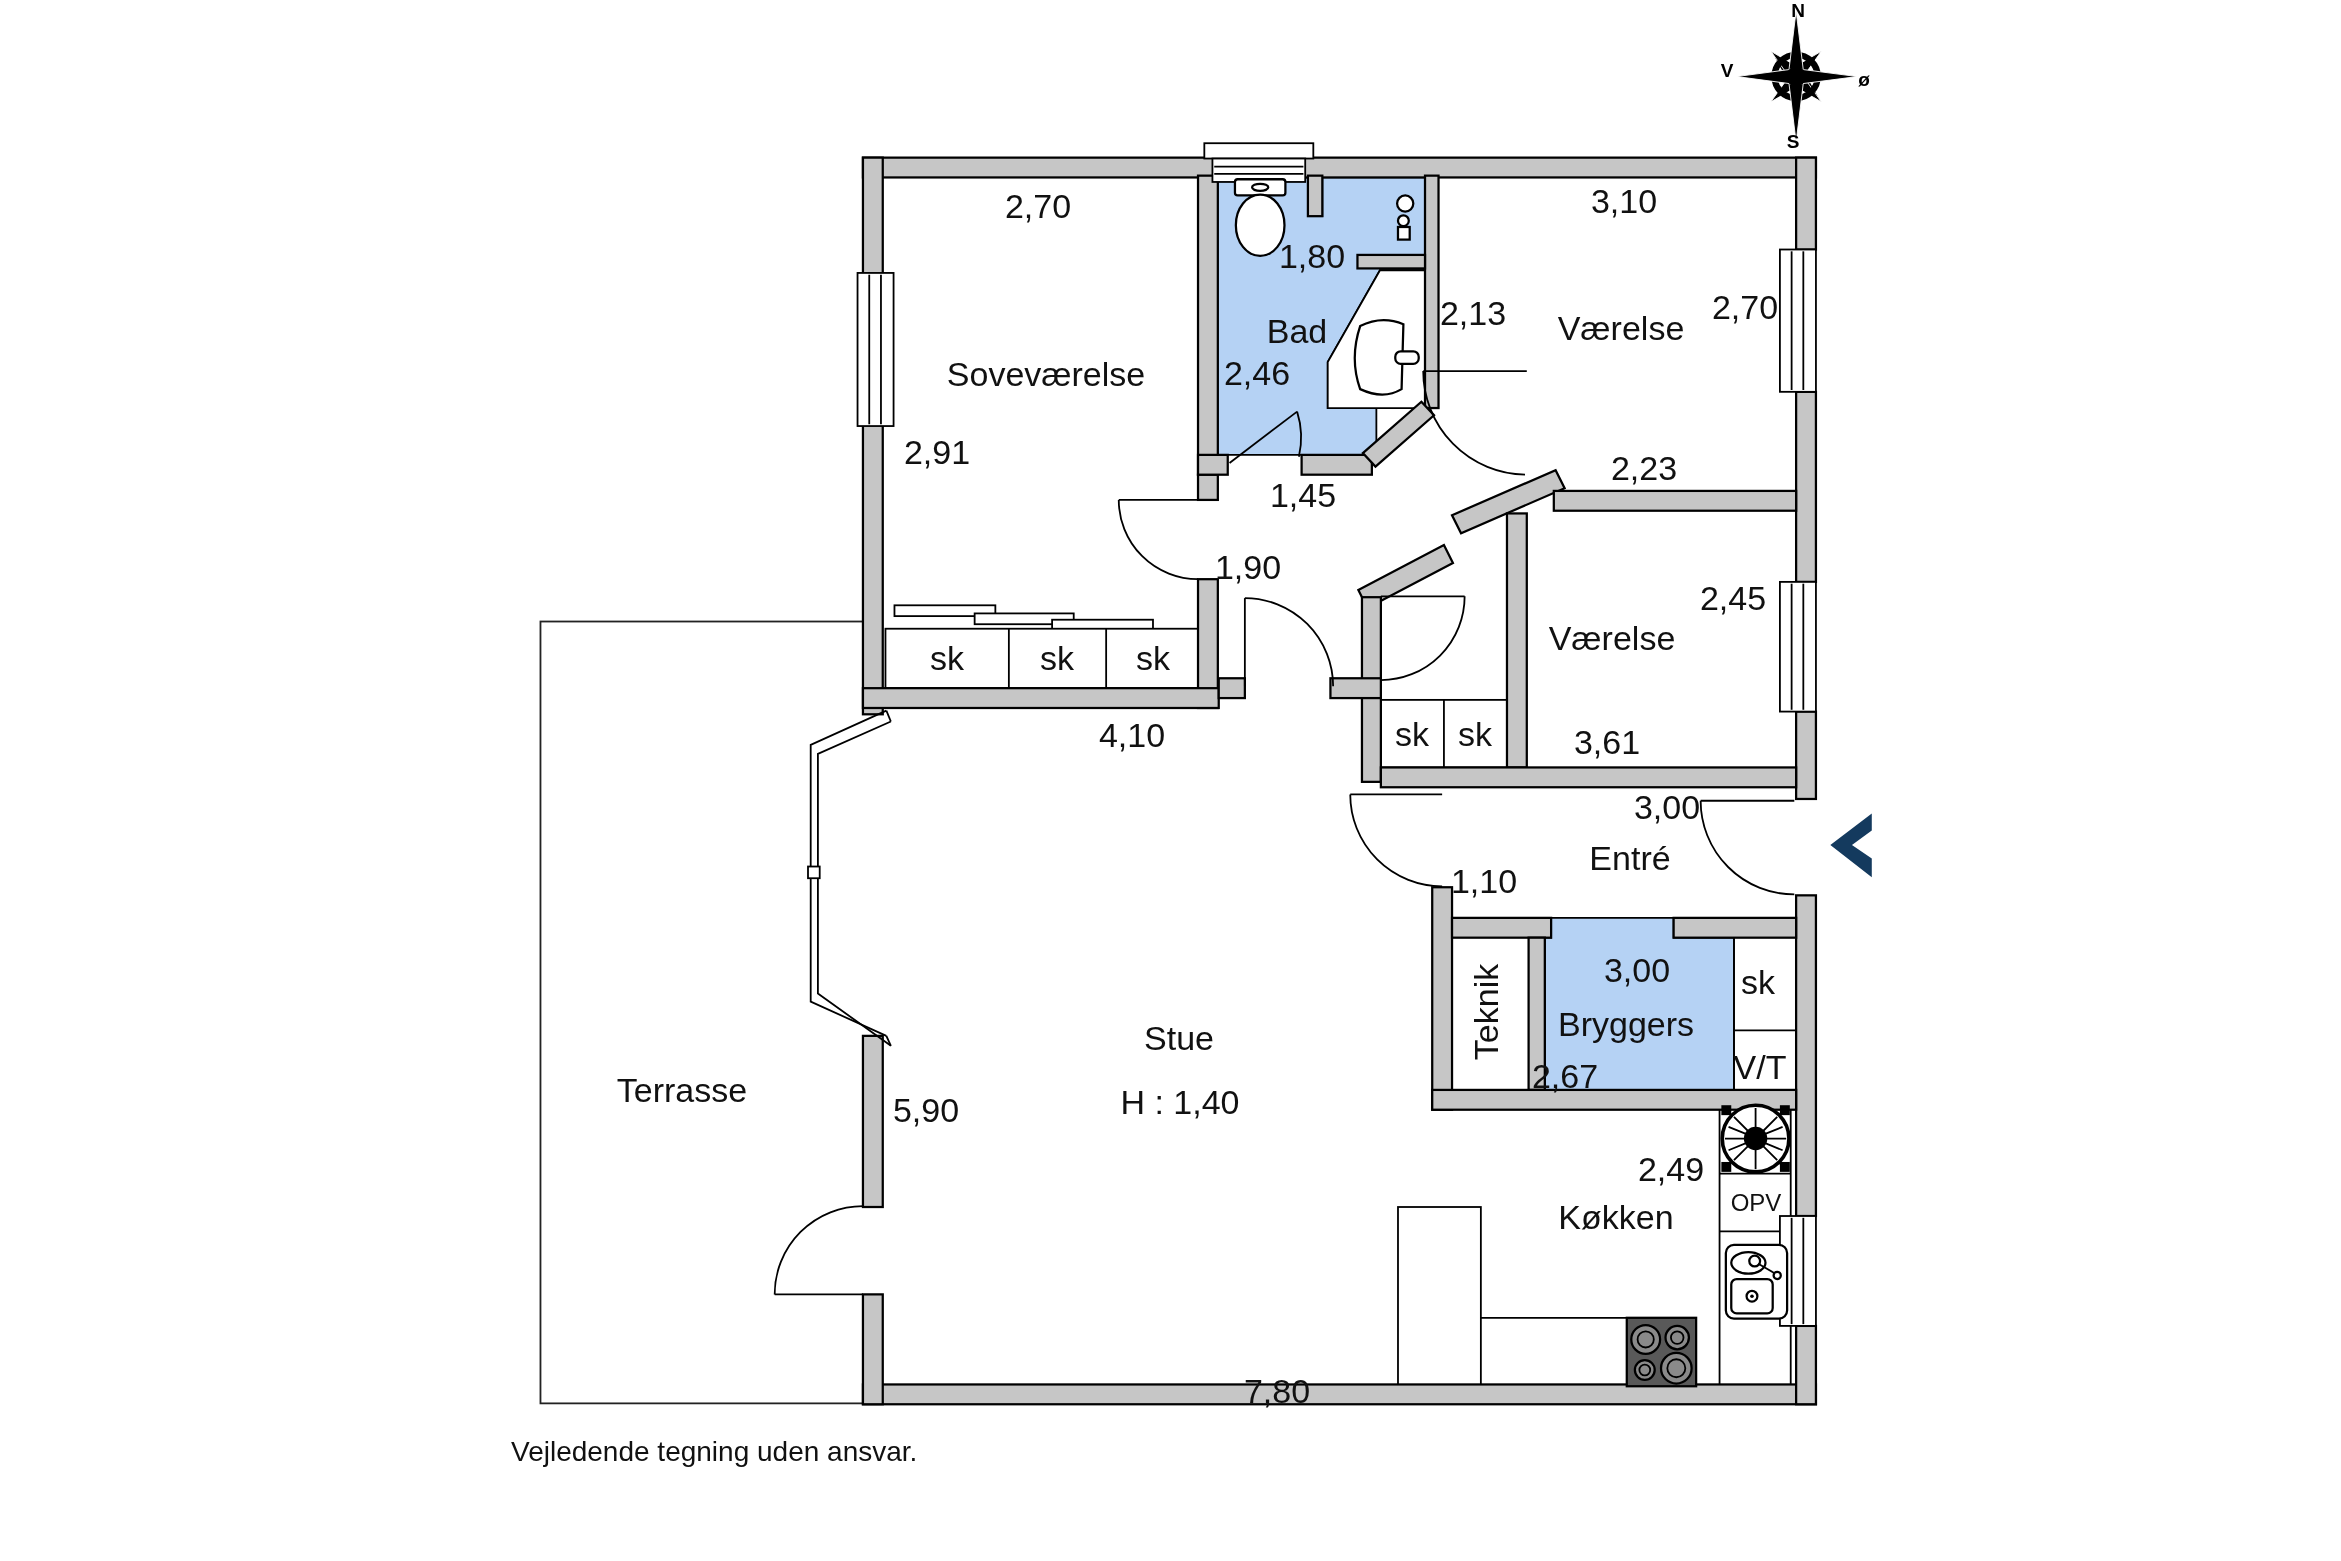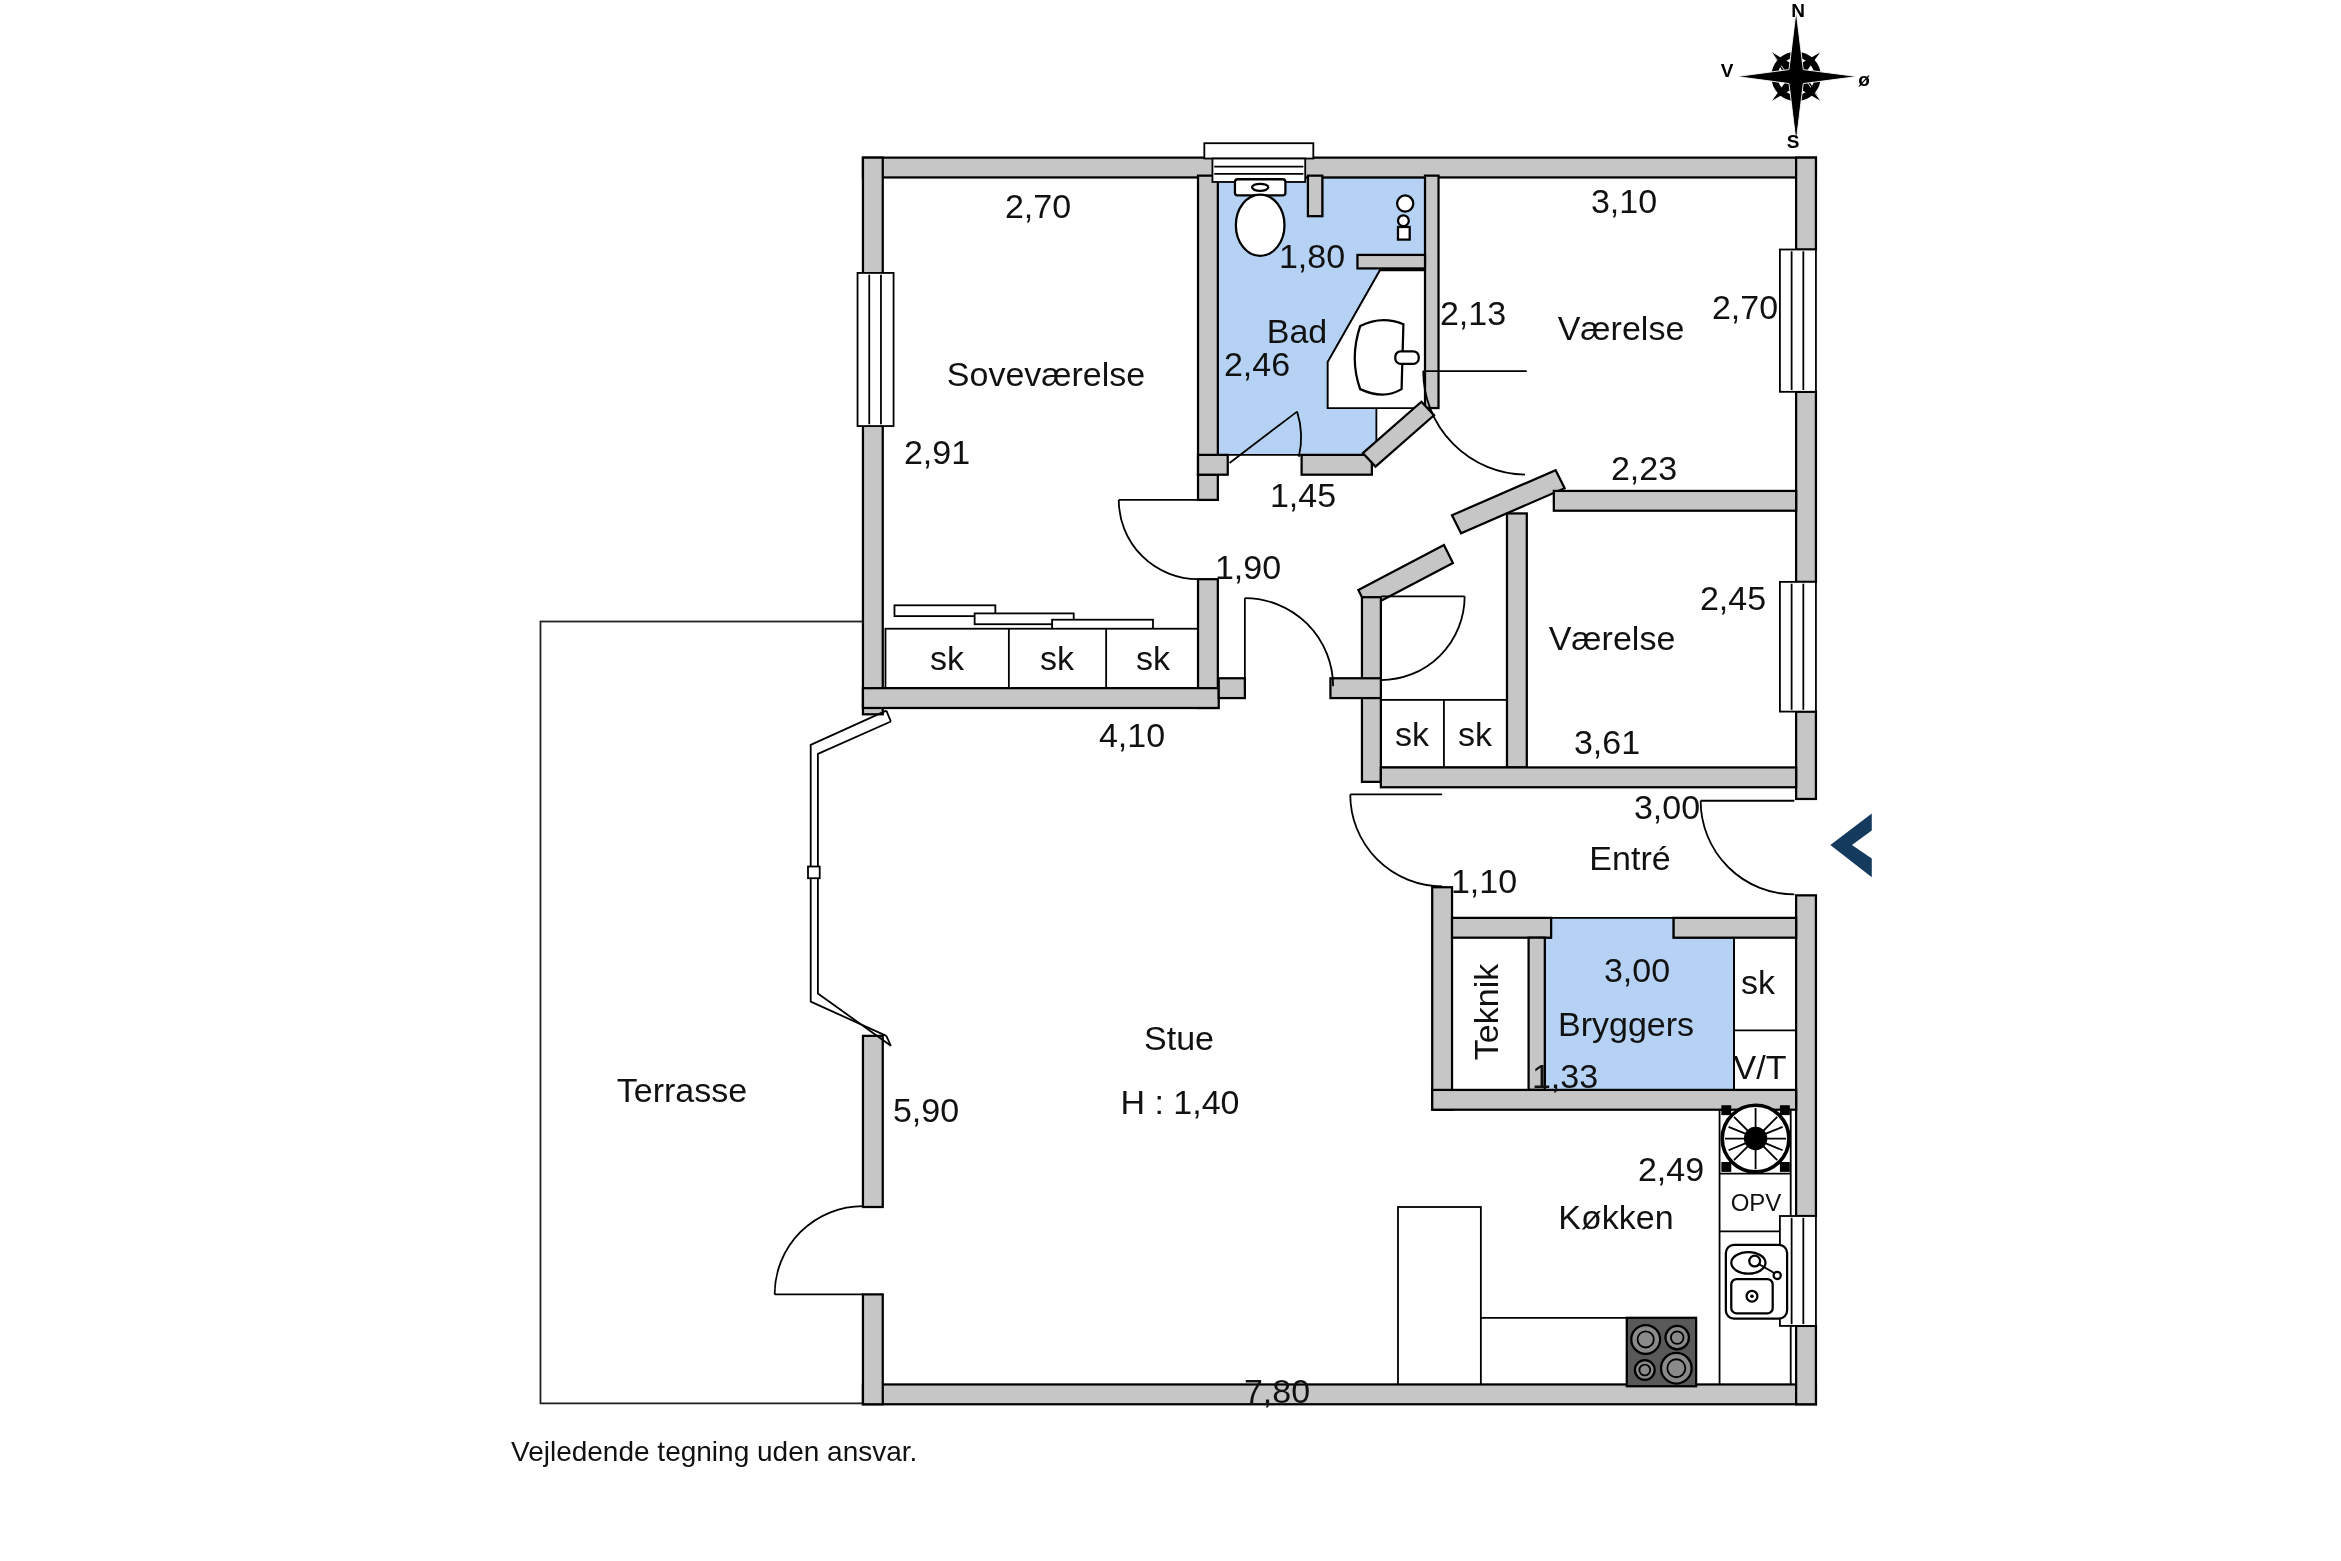--- a/index.html
+++ b/index.html
@@ -267,21 +267,21 @@
     <circle cx="1994" cy="85" r="11" fill="#000"></circle>
   </g>
 </svg>
 
   <span class="lbl" style="left:1038px;top:206px">2,70</span>
   <span class="lbl" style="left:1046px;top:374px">Soveværelse</span>
   <span class="lbl" style="left:937px;top:452px">2,91</span>
 
   <span class="lbl" style="left:1312px;top:256px">1,80</span>
   <span class="lbl" style="left:1297px;top:331px">Bad</span>
-  <span class="lbl" style="left:1257px;top:364px">2,46</span>
+  <span class="lbl" style="left:1257px;top:373px">2,46</span>
 
   <span class="lbl" style="left:1624px;top:201px">3,10</span>
   <span class="lbl" style="left:1473px;top:313px">2,13</span>
   <span class="lbl" style="left:1621px;top:328px">Værelse</span>
   <span class="lbl" style="left:1745px;top:307px">2,70</span>
   <span class="lbl" style="left:1644px;top:468px">2,23</span>
 
   <span class="lbl" style="left:1303px;top:495px">1,45</span>
   <span class="lbl" style="left:1248px;top:567px">1,90</span>
 
@@ -297,21 +297,21 @@
 
   <span class="lbl" style="left:1132px;top:735px">4,10</span>
 
   <span class="lbl" style="left:1667px;top:807px">3,00</span>
   <span class="lbl" style="left:1630px;top:858px">Entré</span>
   <span class="lbl" style="left:1484px;top:881px">1,10</span>
 
   <span class="lbl rot" style="left:1486px;top:1012px">Teknik</span>
   <span class="lbl" style="left:1637px;top:970px">3,00</span>
   <span class="lbl" style="left:1626px;top:1024px">Bryggers</span>
-  <span class="lbl" style="left:1565px;top:1076px">1,33</span>
+  <span class="lbl" style="left:1565px;top:1076px">2,67</span>
   <span class="lbl" style="left:1758px;top:982px">sk</span>
   <span class="lbl" style="left:1760px;top:1067px">V/T</span>
 
   <span class="lbl" style="left:682px;top:1090px">Terrasse</span>
   <span class="lbl" style="left:926px;top:1110px">5,90</span>
   <span class="lbl" style="left:1179px;top:1038px">Stue</span>
   <span class="lbl" style="left:1180px;top:1102px">H : 1,40</span>
 
   <span class="lbl" style="left:1671px;top:1169px">2,49</span>
   <span class="lbl" style="left:1616px;top:1217px">Køkken</span>

